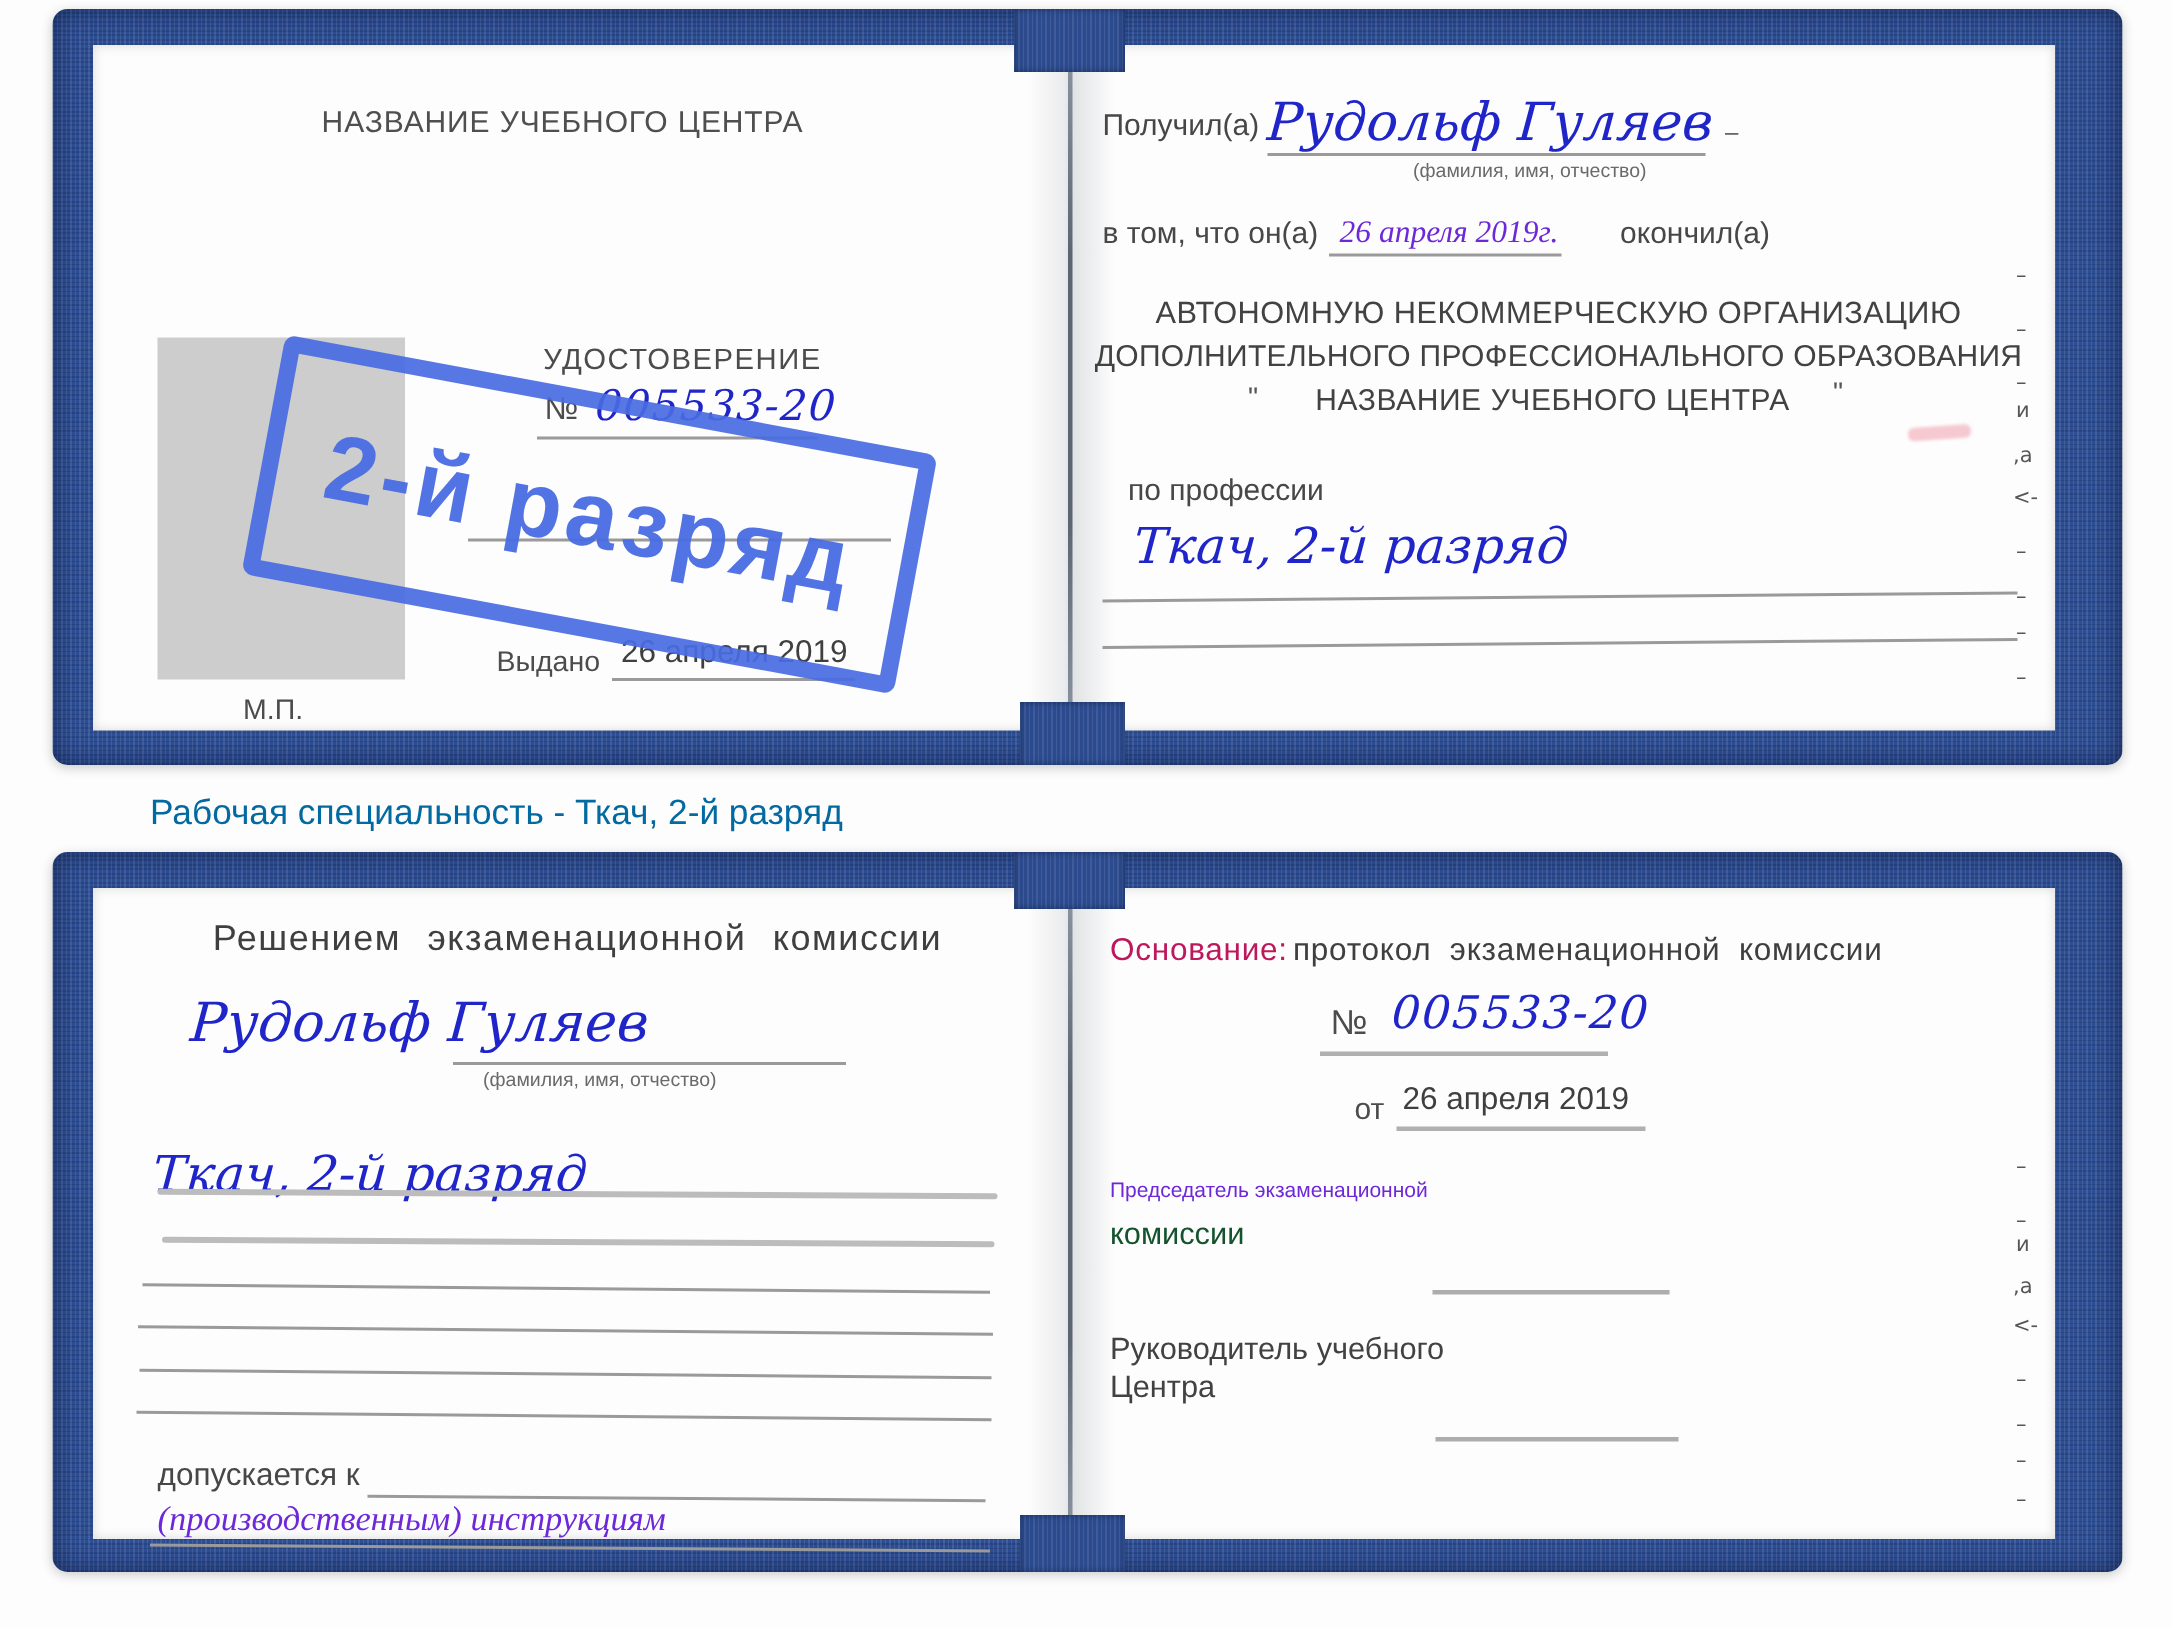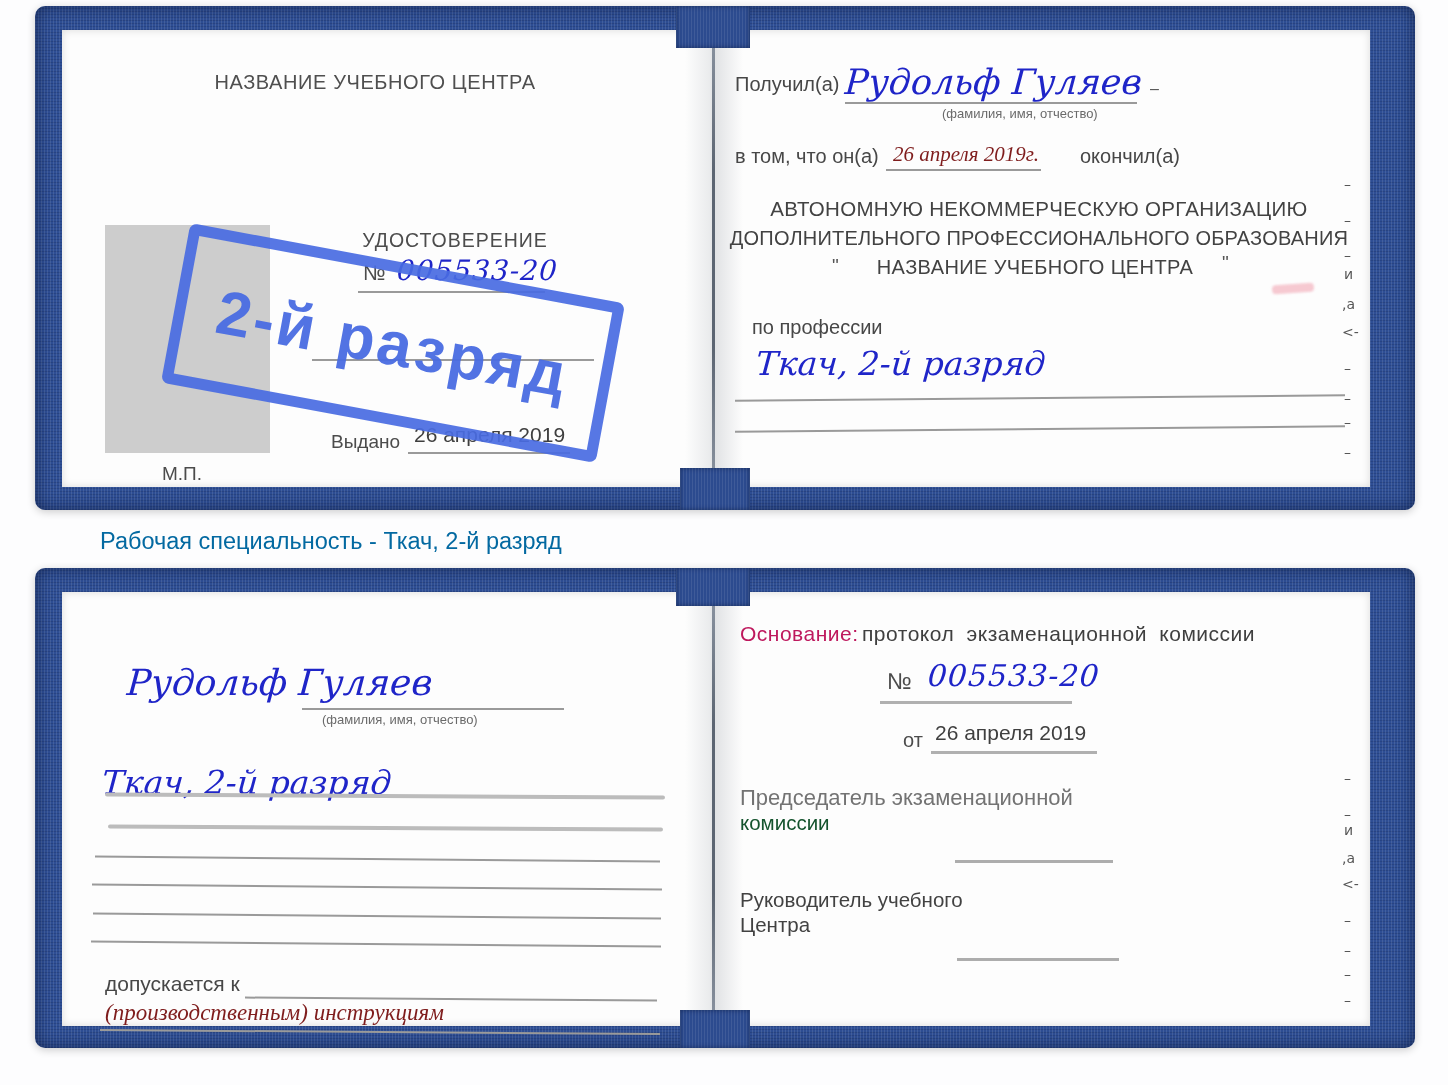--- a/index.html
+++ b/index.html
@@ -13,21 +13,21 @@
     box-shadow: inset 0 0 16px rgba(8,18,48,.6), 0 2px 8px rgba(0,0,0,.20);}
   .pages{position:absolute;background:#fdfdfd;box-shadow:inset 0 0 8px rgba(0,0,0,.14);}
   .fold{position:absolute;width:3px;background:linear-gradient(180deg,#8a93a0,#5c6572 30%,#5c6572 70%,#8a93a0);}
   .fold-shade{position:absolute;background:linear-gradient(90deg,rgba(0,0,0,0) 0%,rgba(70,80,95,.10) 42%,rgba(70,80,95,.16) 50%,rgba(0,0,0,0) 100%);}
   .tab{position:absolute;background-color:#2c4b8f;
     background-image:repeating-linear-gradient(90deg, rgba(255,255,255,.09) 0 1px, rgba(0,0,0,0) 1px 3px);
     box-shadow:inset 0 0 5px rgba(8,18,48,.55);}
 
   .t{position:absolute;white-space:nowrap;color:#474747;font-family:"Liberation Sans",sans-serif;}
   .tc{text-align:center;}
-  .it{font-family:"Liberation Serif",serif;font-style:italic;color:#7f1d1d;text-align:center;}
+  .it{font-family:"Liberation Serif",serif;font-style:italic;color:#6d28d9;text-align:center;}
   .hw{position:absolute;white-space:nowrap;font-family:"DejaVu Serif",serif;font-style:italic;
       color:#1f25c8;transform:skewX(-4deg);}
   .ln{position:absolute;background:#9a9a9a;height:2px;}
   .ln-thick{position:absolute;background:#bcbcbc;height:4px;border-radius:2px;}
   .edge{position:absolute;color:#565656;font-size:14px;font-family:"DejaVu Sans",sans-serif;}
   .hint{color:#6a6a6a;font-size:13px;}
 
   .photo{position:absolute;background:#cdcdcd;}
   .stamp{position:absolute;border:11px solid rgba(73,107,226,.92);border-radius:7px;
     display:flex;align-items:center;justify-content:center;
@@ -98,20 +98,21 @@
 
   <div class="t" style="left:100px;top:528px;font-size:23.5px;color:#0369a1;">Рабочая специальность - Ткач, 2-й разряд</div>
 
   <div class="cover" style="left:35px;top:568px;width:1380px;height:480px;"></div>
   <div class="pages" style="left:62px;top:592px;width:1308px;height:434px;"></div>
   <div class="fold-shade" style="left:685px;top:594px;width:58px;height:430px;"></div>
   <div class="fold" style="left:712px;top:598px;height:422px;"></div>
   <div class="tab" style="left:676px;top:568px;width:74px;height:38px;"></div>
   <div class="tab" style="left:680px;top:1010px;width:70px;height:38px;"></div>
 
+  <div class="t tc" style="left:95px;top:612px;width:580px;font-size:24px;word-spacing:10px;letter-spacing:1px;color:#3f3f3f;">Решением экзаменационной комиссии</div>
   <div class="hw" style="left:127px;top:662px;font-size:36px;">Рудольф Гуляев</div>
   <div class="ln" style="left:302px;top:708px;width:262px;"></div>
   <div class="t hint" style="left:322px;top:712px;">(фамилия, имя, отчество)</div>
   <div class="hw" style="left:102px;top:763px;font-size:33px;">Ткач, 2-й разряд</div>
   <div class="ln-thick" style="left:105px;top:794px;width:560px;transform:rotate(0.3deg);"></div>
   <div class="ln-thick" style="left:108px;top:826px;width:555px;transform:rotate(0.3deg);"></div>
   <div class="ln" style="left:95px;top:858px;width:565px;transform:rotate(0.5deg);"></div>
   <div class="ln" style="left:92px;top:886px;width:570px;transform:rotate(0.5deg);"></div>
   <div class="ln" style="left:93px;top:915px;width:568px;transform:rotate(0.5deg);"></div>
   <div class="ln" style="left:91px;top:943px;width:570px;transform:rotate(0.5deg);"></div>
@@ -121,21 +122,21 @@
   <div class="ln" style="left:100px;top:1031px;width:560px;transform:rotate(0.4deg);"></div>
 
   <div class="t" style="left:740px;top:622px;font-size:21px;letter-spacing:0.5px;color:#be185d;">Основание:</div>
   <div class="t" style="left:862px;top:622px;font-size:21px;word-spacing:6px;letter-spacing:0.5px;color:#3f3f3f;">протокол экзаменационной комиссии</div>
   <div class="t" style="left:887px;top:668px;font-size:23px;color:#4c4c4c;">№</div>
   <div class="hw" style="left:928px;top:658px;font-size:30px;letter-spacing:1px;">005533-20</div>
   <div class="ln" style="left:880px;top:701px;width:192px;height:3px;background:#b0b0b0;"></div>
   <div class="t" style="left:903px;top:729px;font-size:20px;color:#4c4c4c;">от</div>
   <div class="t" style="left:935px;top:721px;font-size:21px;color:#3f3f3f;">26 апреля 2019</div>
   <div class="ln" style="left:931px;top:751px;width:166px;height:3px;background:#b0b0b0;"></div>
-  <div class="t" style="left:740px;top:785px;font-size:22px;color:#737373;">Председатель экзаменационной</div>
+  <div class="t" style="left:740px;top:785px;font-size:14px;color:#6d28d9;">Председатель экзаменационной</div>
   <div class="t" style="left:740px;top:811px;font-size:20.5px;color:#14532d;">комиссии</div>
   <div class="ln" style="left:955px;top:860px;width:158px;height:3px;background:#adadad;"></div>
   <div class="t" style="left:740px;top:888px;font-size:20.5px;color:#424242;">Руководитель учебного</div>
   <div class="t" style="left:740px;top:913px;font-size:20.5px;color:#424242;">Центра</div>
   <div class="ln" style="left:957px;top:958px;width:162px;height:3px;background:#adadad;"></div>
 
   <div>
     <span class="edge" style="left: 1344px; top: 770px; position: absolute;">–</span>
     <span class="edge" style="left: 1344px; top: 806px; position: absolute;">–</span>
     <span class="edge" style="left: 1344px; top: 822px; position: absolute;">и</span>

